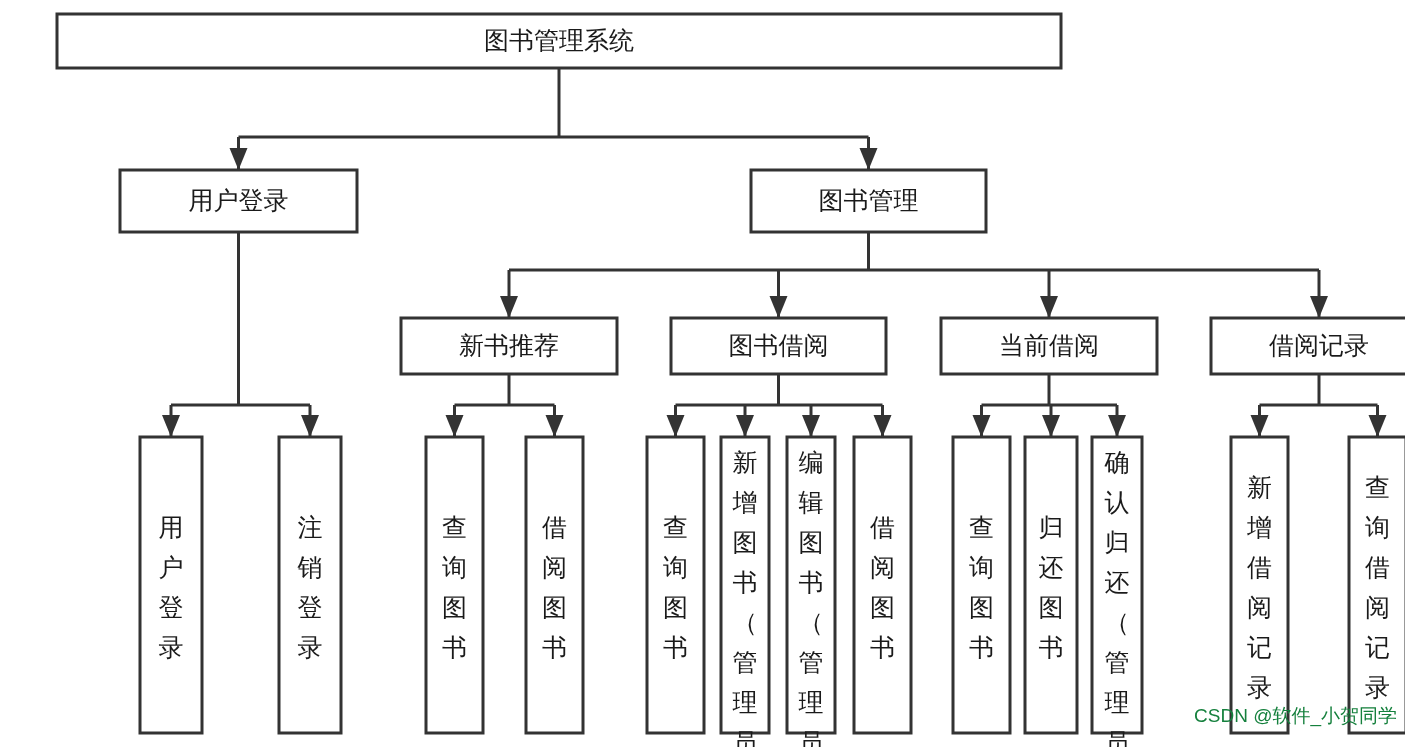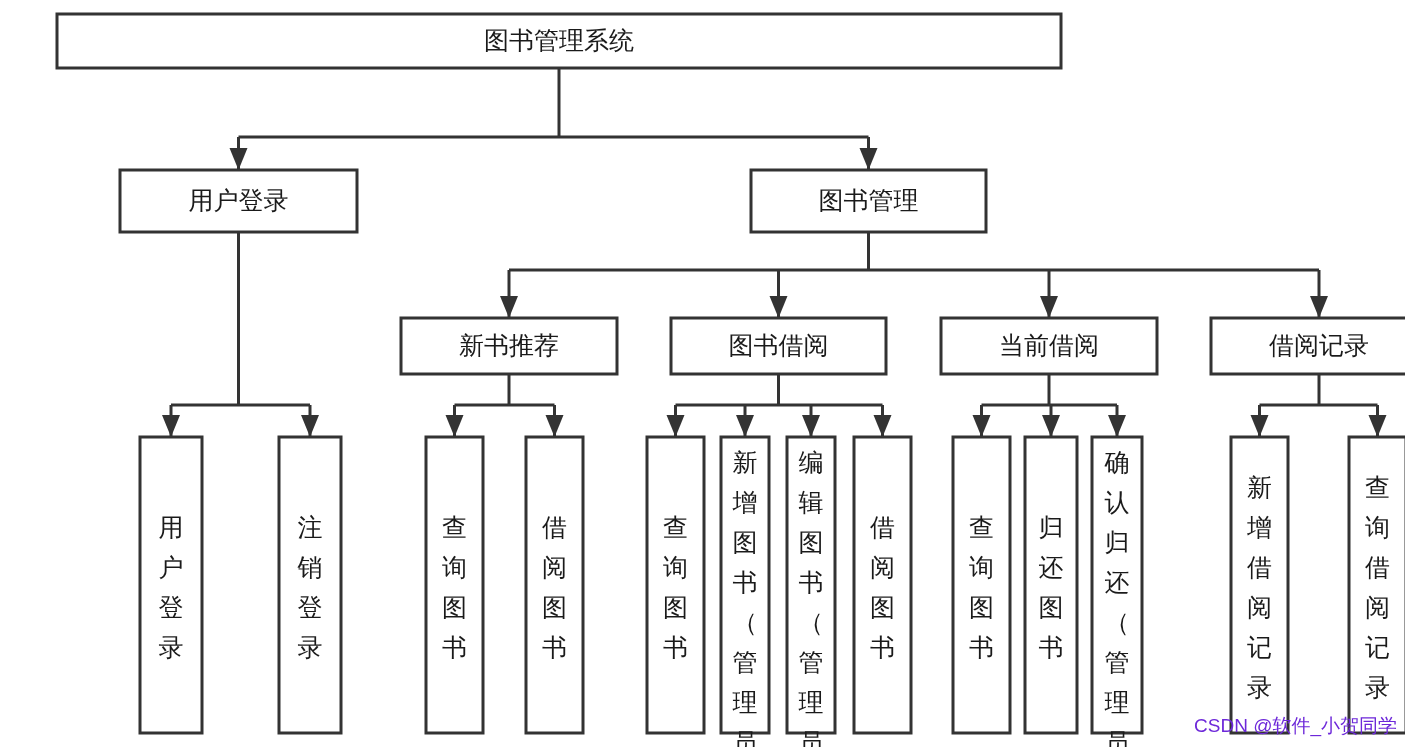--- a/index.html
+++ b/index.html
@@ -45,22 +45,22 @@
     stroke-width: 3;
     fill: none;
   }
   .arrow-head {
     fill: #333333;
     stroke: none;
   }
   .watermark {
     position: absolute;
     right: 8px;
-    bottom: 8px;
-    color: #6d28d9;
+    bottom: 18px;
+    color: #15803d;
     font-size: 19px;
     font-family: "Liberation Sans", "DejaVu Sans", sans-serif;
     white-space: nowrap;
     user-select: none;
   }
 </style>
 </head>
 <body>
 
 <div id="diagram-root">

